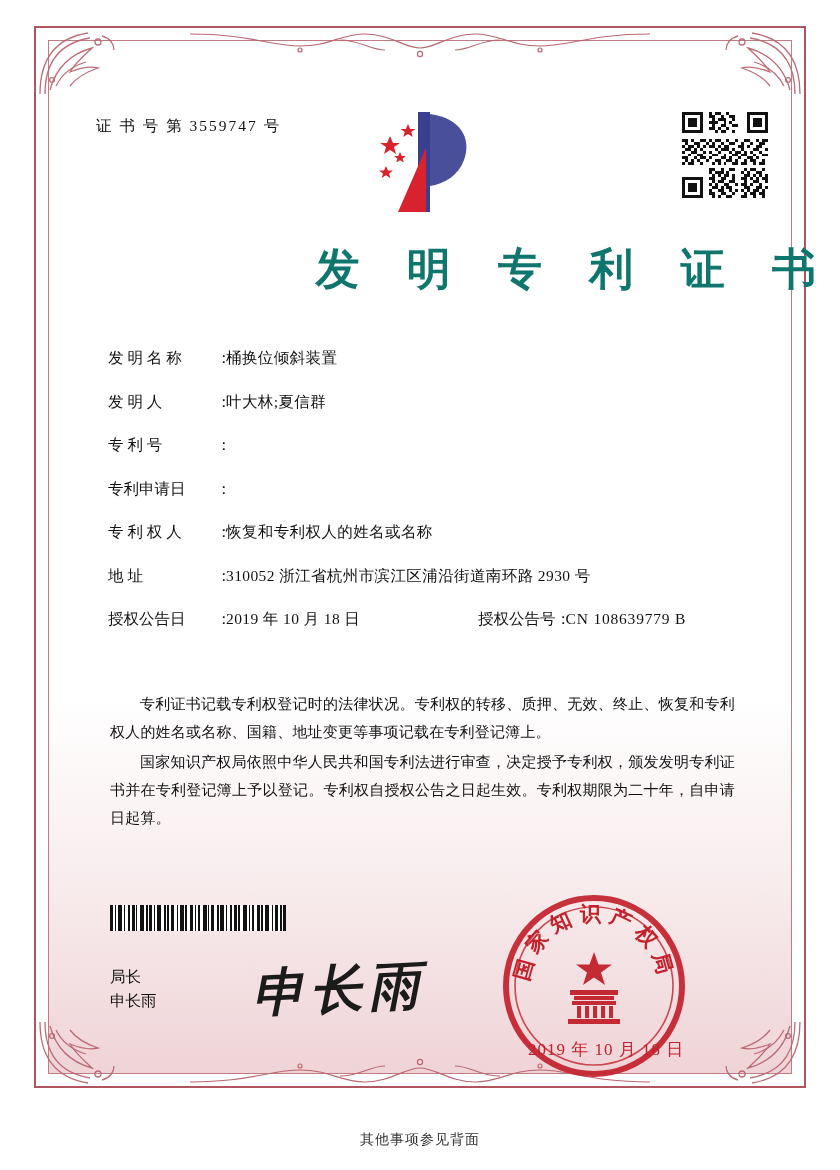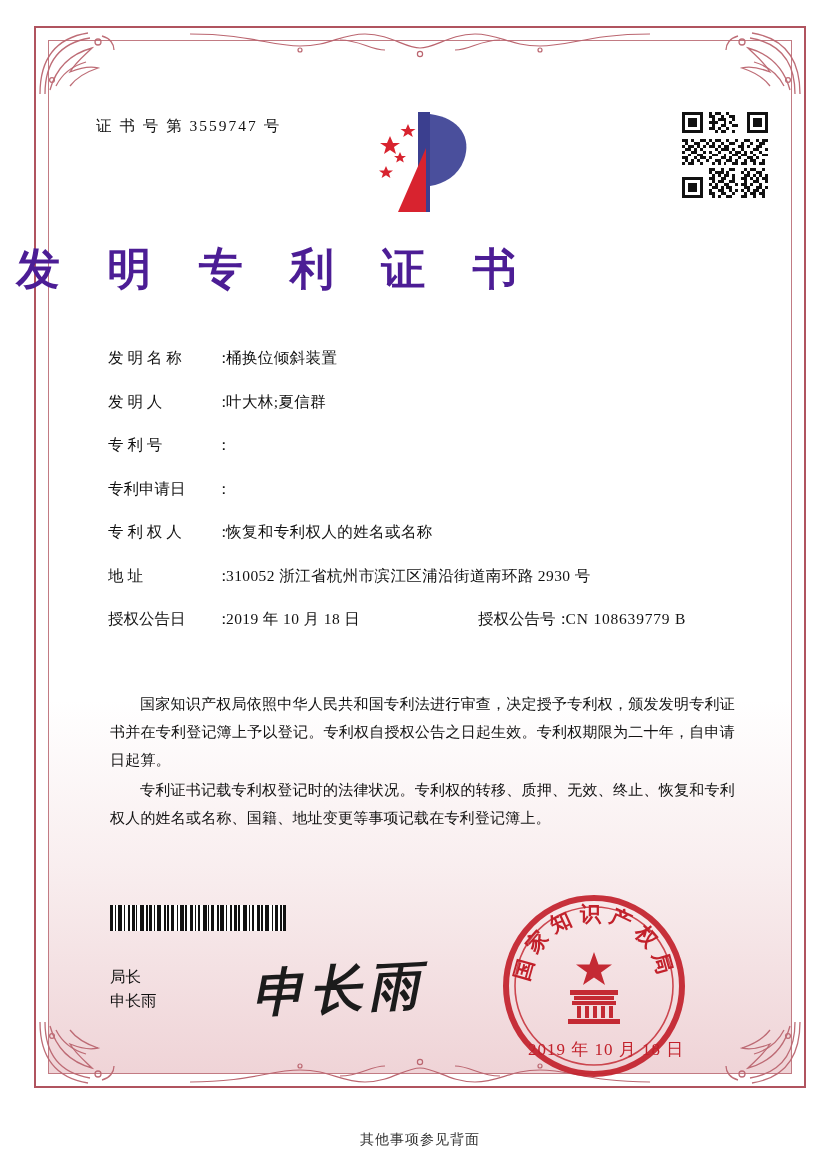--- a/index.html
+++ b/index.html
@@ -108,26 +108,26 @@
     top: 112px;
     width: 86px;
     height: 86px;
   }
   .qr svg { width: 100%; height: 100%; display: block; }
 
   .cert-title {
     position: absolute;
     left: 0; right: 8px;
     top: 240px;
-    text-align: left;
+    text-align: right;
     font-size: 44px;
     letter-spacing: 16px;
     text-indent: 16px;
     font-weight: bold;
-    color: #4c1d95;
+    color: #0f766e;
     font-family: "DejaVu Serif", serif;
   }
 
   
   .fields {
     position: absolute;
     left: 108px;
     top: 348px;
     width: 640px;
   }
@@ -584,22 +584,22 @@
       <span class="colon">：</span>
       <span class="value">2019 年 10 月 18 日</span>
       <span class="inline-extra-label">授权公告号</span>
       <span class="colon">：</span>
       <span class="value mono-ish">CN 108639779 B</span>
     </div>
 
   </div>
 
   <div class="paragraphs">
+    <p>专利证书记载专利权登记时的法律状况。专利权的转移、质押、无效、终止、恢复和专利权人的姓名或名称、国籍、地址变更等事项记载在专利登记簿上。</p>
     <p>国家知识产权局依照中华人民共和国专利法进行审查，决定授予专利权，颁发发明专利证书并在专利登记簿上予以登记。专利权自授权公告之日起生效。专利权期限为二十年，自申请日起算。</p>
-    <p>专利证书记载专利权登记时的法律状况。专利权的转移、质押、无效、终止、恢复和专利权人的姓名或名称、国籍、地址变更等事项记载在专利登记簿上。</p>
   </div>
 
   <div class="barcode">
     <i style="width:3px"></i>
       <i style="width:2px;background:#fff"></i>
       <i style="width:1px"></i>
       <i style="width:2px;background:#fff"></i>
     <i style="width:4px"></i>
       <i style="width:2px;background:#fff"></i>
       <i style="width:1px"></i>

